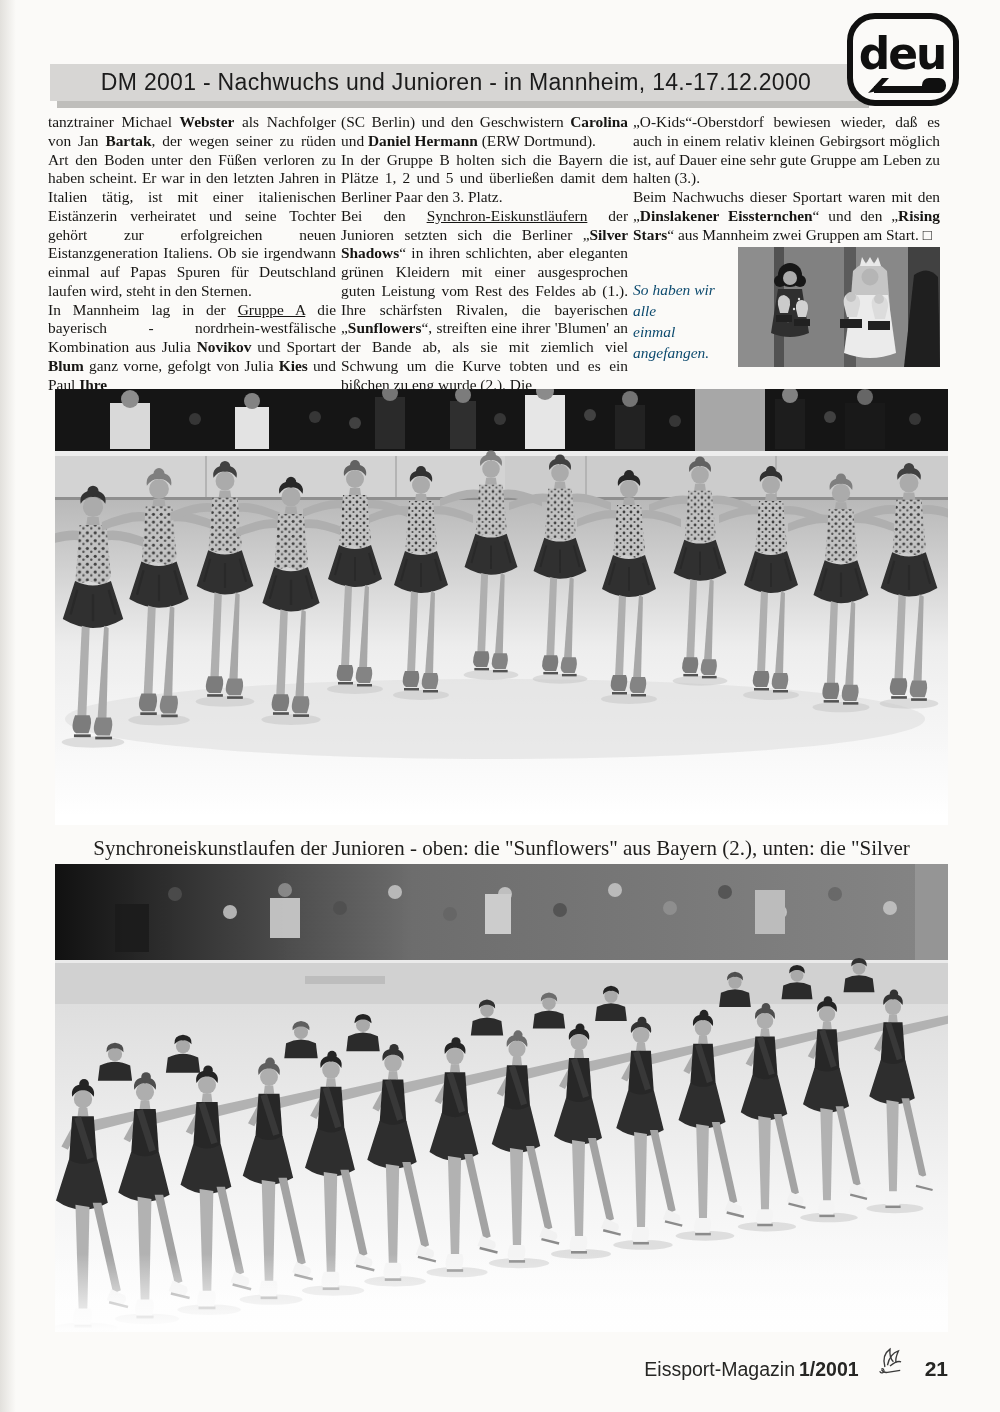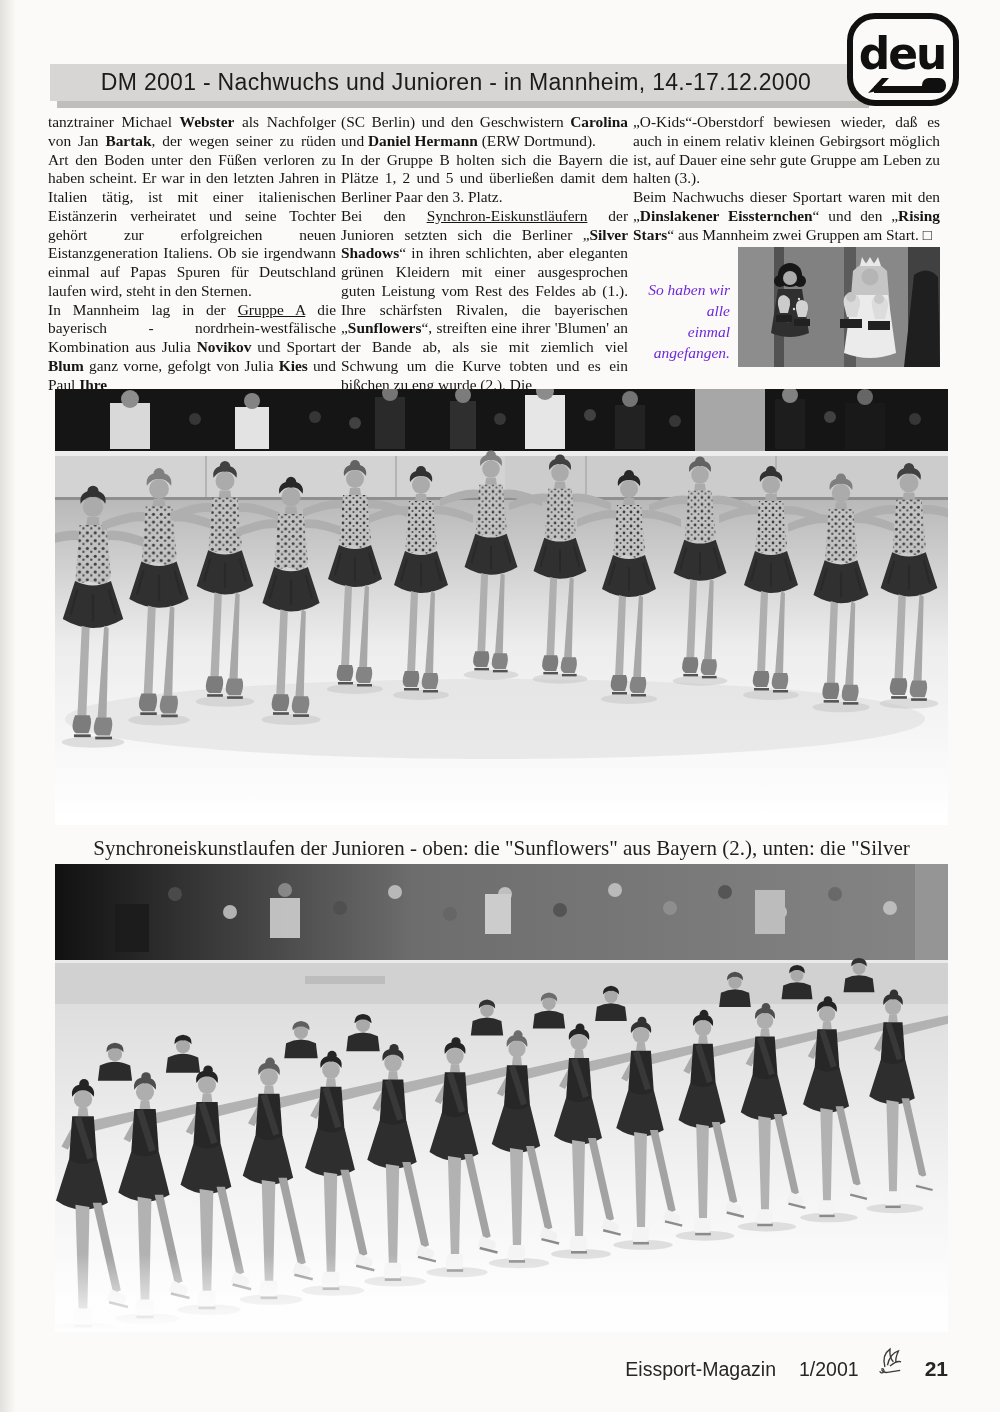--- a/index.html
+++ b/index.html
@@ -18,34 +18,34 @@
   .deu{position:absolute;left:846px;top:12px;}
   
   .cols{position:absolute;left:48px;top:113px;width:908px;display:flex;gap:5px;
     font-size:15.4px;line-height:18.75px;text-align:justify;
     -webkit-hyphens:auto;hyphens:auto;}
   .col1{width:288px;}.col2{width:287px;}.col3{width:307px;}
   .para{margin:0;}
   .b{font-weight:bold;}
   .u{text-decoration:underline;margin-top:12px;}
   .inset-row{display:flex;align-items:flex-end;margin-top:3px;}
-  .inset-cap{flex:1;text-align:right;font-style:italic;font-size:15.5px;
-    line-height:21px;padding:0 8px 4px 0;color:#6d28d9;}
+  .inset-cap{flex:1;text-align:left;font-style:italic;font-size:15.5px;
+    line-height:21px;padding:0 8px 4px 0;color:#0c4a6e;}
   .inset-photo{width:202px;height:120px;flex:0 0 auto;}
   .inset-photo svg,.photo svg{display:block;filter:grayscale(1) contrast(1.03);}
   
   .photo{position:absolute;left:55px;}
   .photo1{top:389px;}
   .photo2{top:864px;}
   .mid-caption{position:absolute;left:55px;top:836px;width:893px;text-align:center;
     font-size:21px;color:#201f1d;}
   
   .footer{position:absolute;top:1346px;right:52px;display:flex;align-items:flex-end;
     font-family:"Liberation Sans",sans-serif;font-size:19.5px;color:#262624;}
-  .footer .issue{font-weight:normal;margin-left:23px;}
+  .footer .issue{font-weight:bold;margin-left:4px;}
   .footer .icon{margin:0 8px 0 14px;}
   .footer .pageno{font-weight:bold;font-size:21px;margin-left:10px;}
 </style>
 </head>
 <body>
 
 <div class="scan-edge"></div>
 
 <div class="header-bar">
   <span class="title">DM 2001 - Nachwuchs und Junioren - in Mannheim, 14.-17.12.2000</span>

